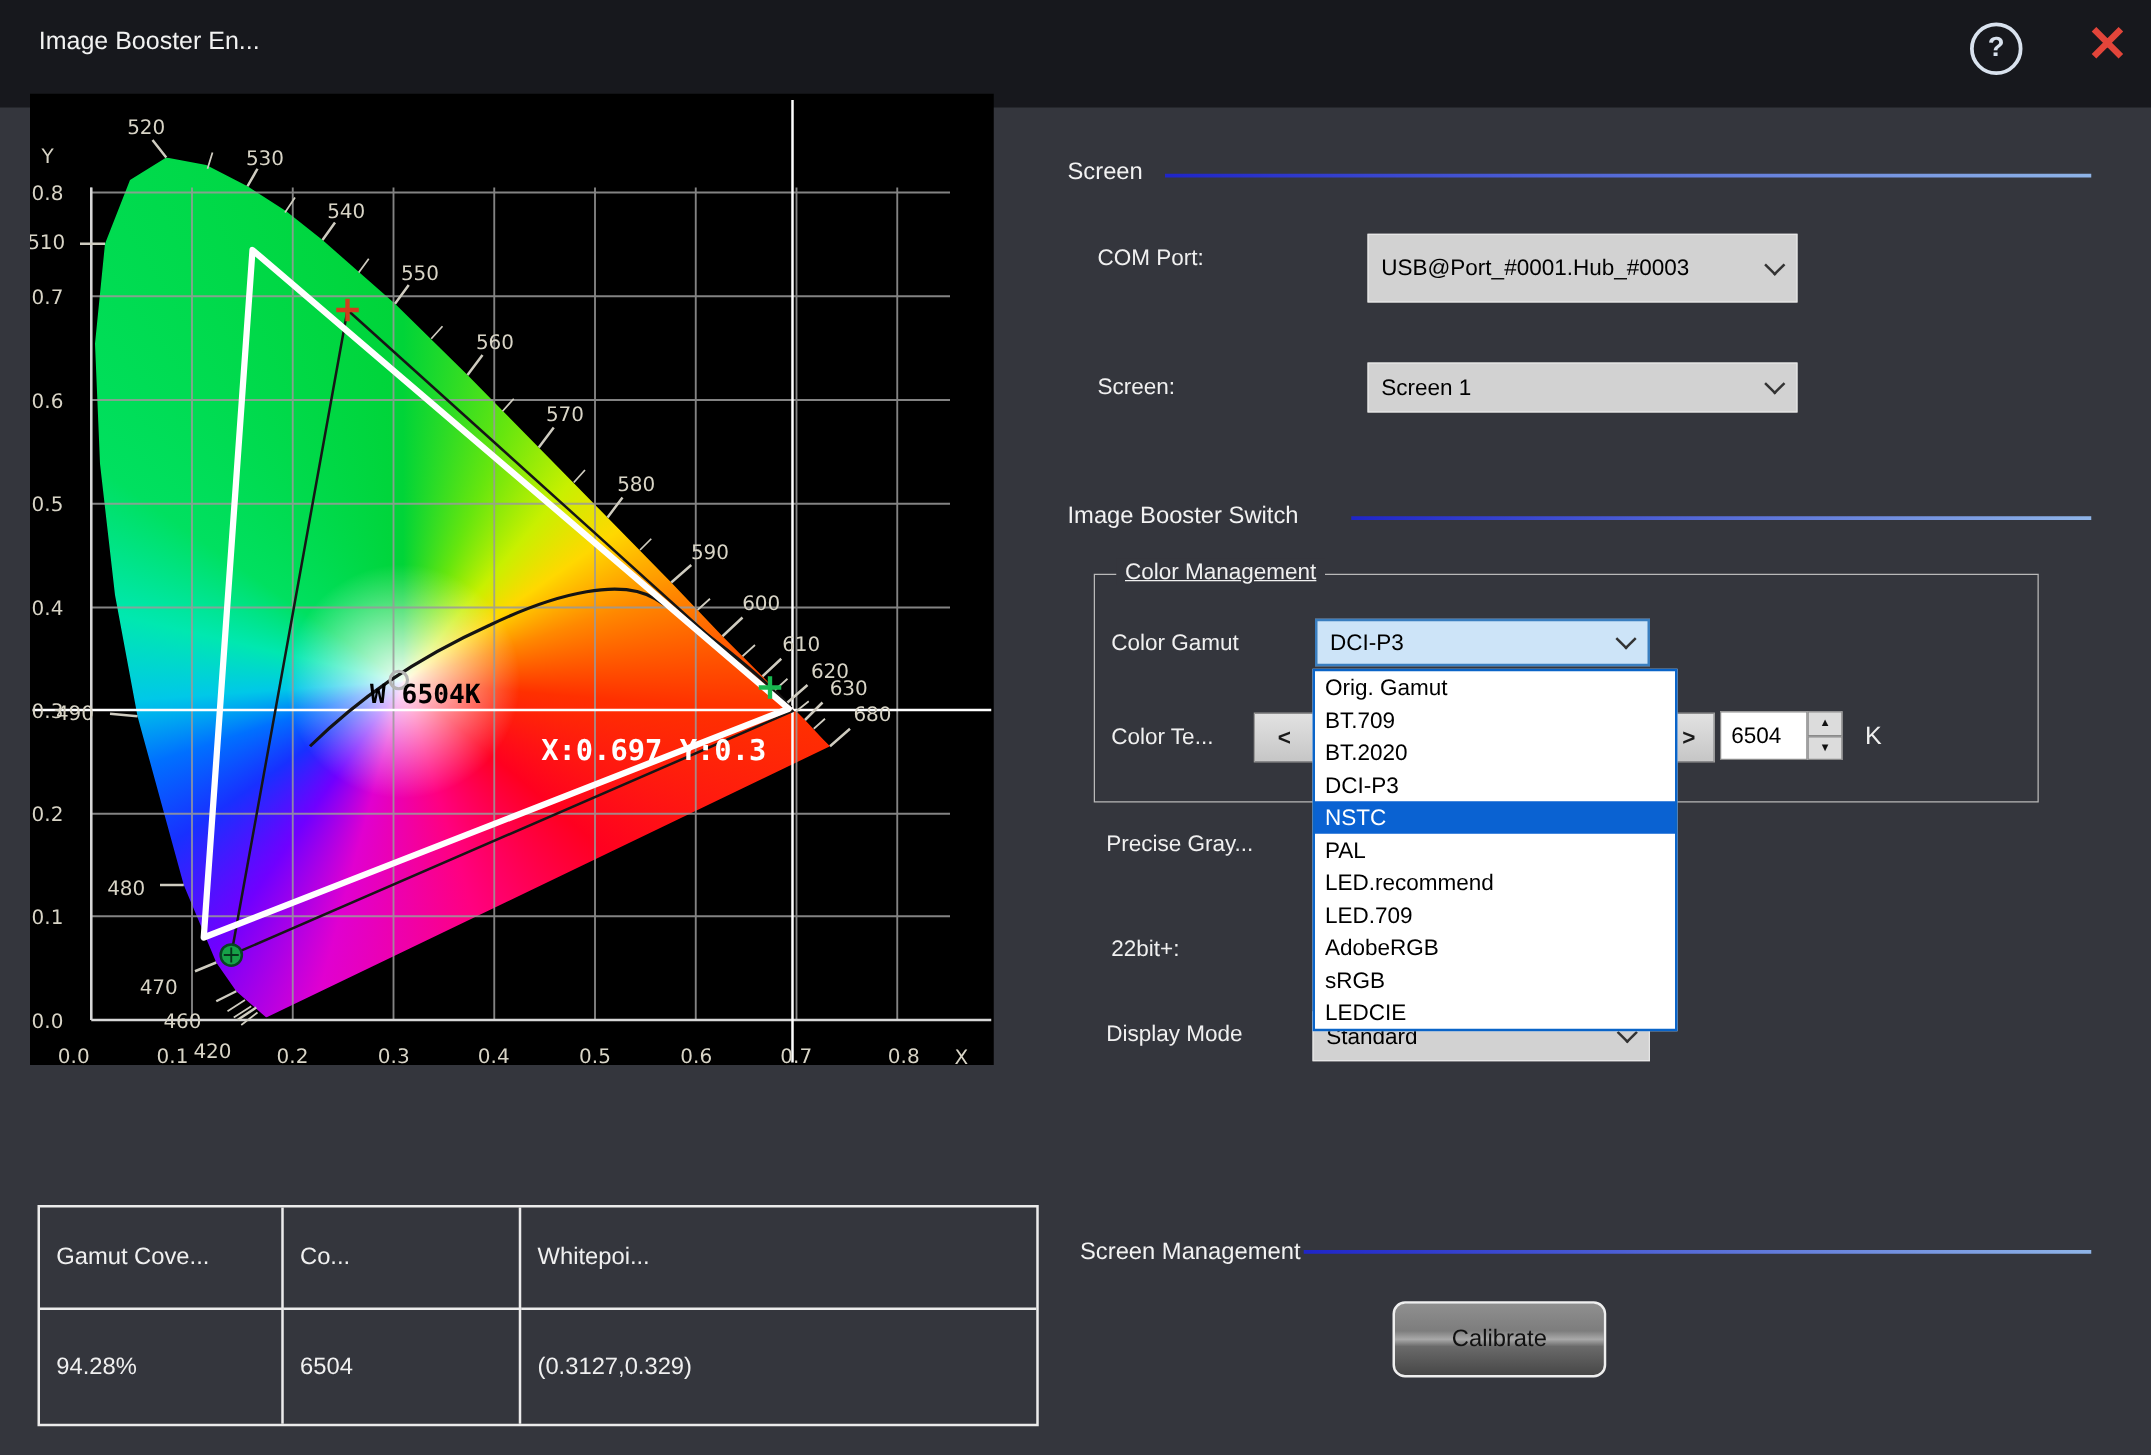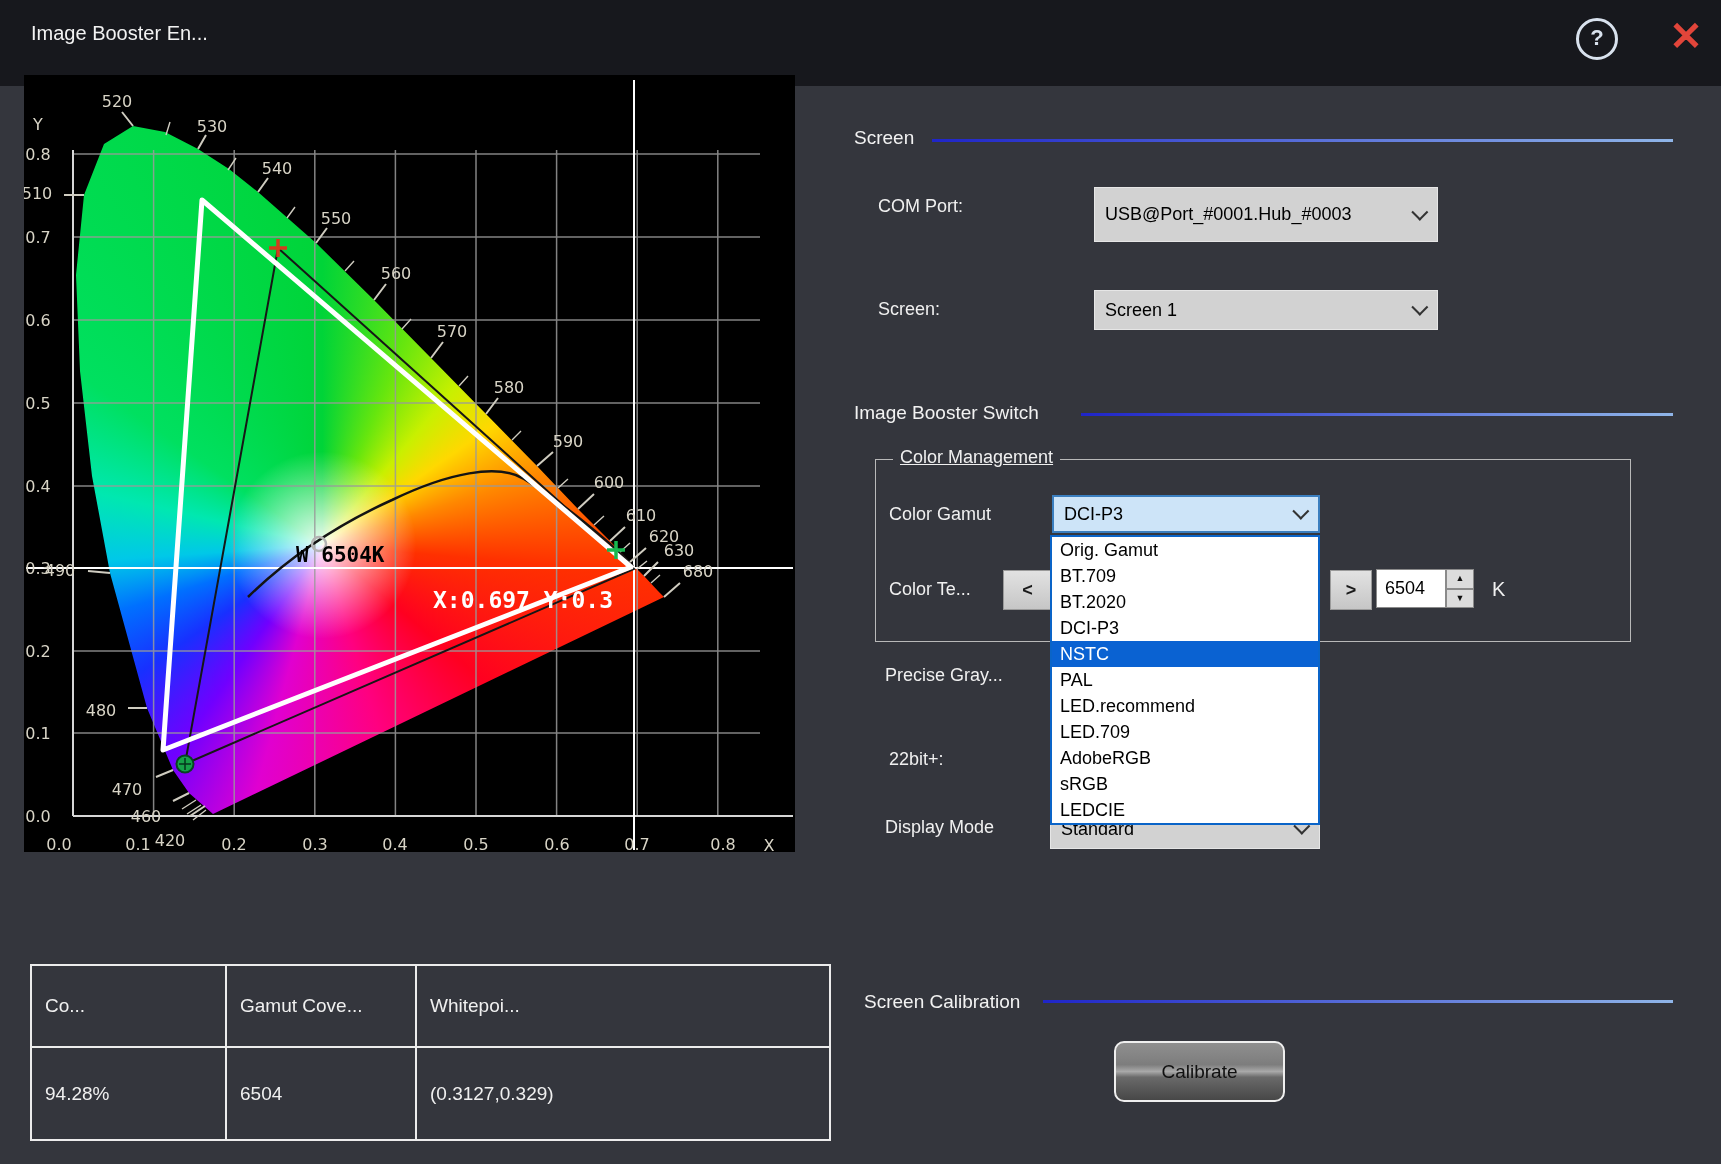--- a/index.html
+++ b/index.html
@@ -193,38 +193,38 @@
 
 <span class="label" style="left:885px;top:665px;">Precise Gray...</span>
 <span class="label" style="left:889px;top:749px;">22bit+:</span>
 
 <span class="label" style="left:885px;top:817px;">Display Mode</span>
 <div class="combo" style="left:1050px;top:809px;width:270px;height:40px;z-index:10;">
   <span>Standard</span>
   <span class="chev"></span>
 </div>
 
-<div class="list" style="left:1050px;top:535px;width:270px;height:290px;">
+<div class="list" style="left:1050px;top:535px;width:292px;height:290px;">
   <div class="item">Orig. Gamut</div>
   <div class="item">BT.709</div>
   <div class="item">BT.2020</div>
   <div class="item">DCI-P3</div>
   <div class="item selected">NSTC</div>
   <div class="item">PAL</div>
   <div class="item">LED.recommend</div>
   <div class="item">LED.709</div>
   <div class="item">AdobeRGB</div>
   <div class="item">sRGB</div>
   <div class="item">LEDCIE</div>
 </div>
 
-<span class="section-title" style="left:864px;top:991px;">Screen Calibration</span>
+<span class="section-title" style="left:864px;top:991px;">Screen Management</span>
 <div class="hline" style="left:1043px;top:1000px;width:630px;"></div>
 <div class="calibrate" style="left:1114px;top:1041px;width:167px;height:57px;">Calibrate</div>
 
 <div class="results">
+  <div>Gamut Cove...</div>
   <div>Co...</div>
-  <div>Gamut Cove...</div>
   <div>Whitepoi...</div>
   <div>94.28%</div>
   <div>6504</div>
   <div>(0.3127,0.329)</div>
 </div>
 
 </body></html>

